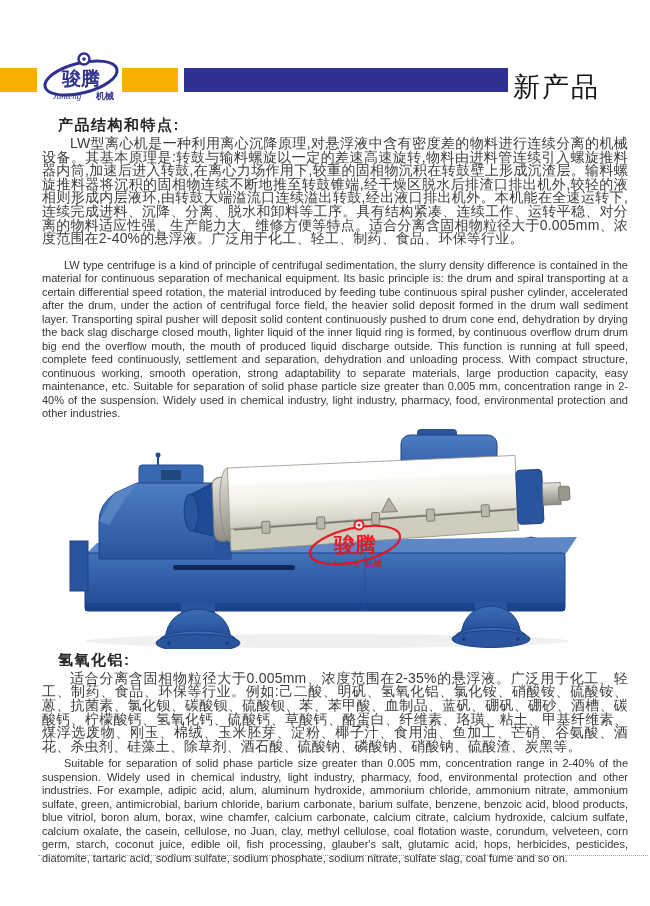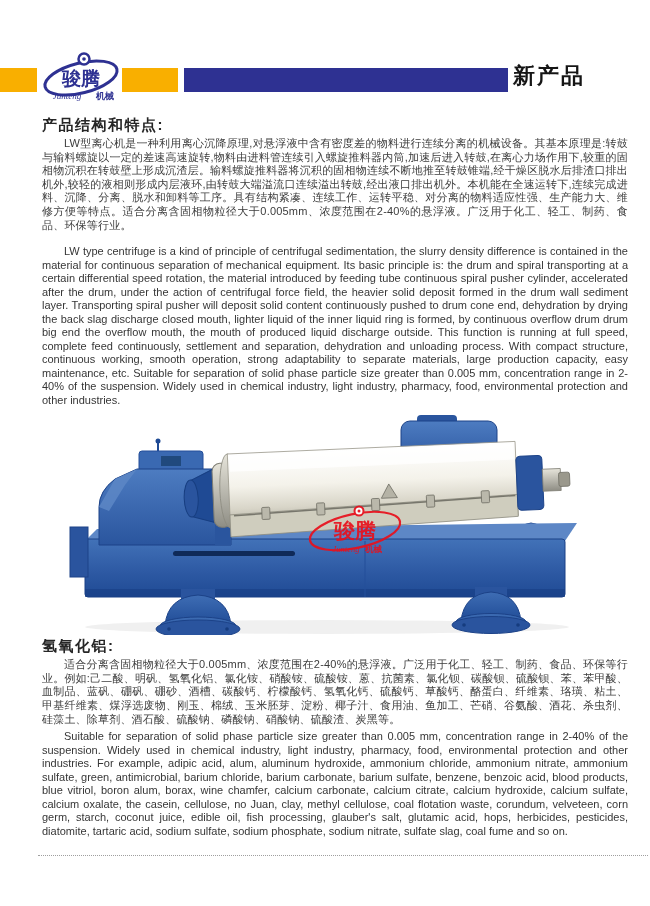--- a/index.html
+++ b/index.html
@@ -9,36 +9,36 @@
   }
 
   
   .header { position:relative; height:110px; }
   .hbar { position:absolute; top:68px; height:24px; }
   .hbar.y1 { left:0;   width:37px;  background:#F9AF00; }
   .hbar.y2 { left:122px; width:56px; background:#F9AF00; }
   .hbar.bl { left:184px; width:324px; background:#2E3192; }
   .logo { position:absolute; left:40px; top:52px; width:82px; height:58px; }
   .banner-title {
-    position:absolute; left:513px; top:61px;
-    font-size:22px; font-weight:bold; color:#151515; letter-spacing:2px;
+    position:absolute; left:513px; top:69px;
+    font-size:27px; font-weight:normal; color:#151515; letter-spacing:2px;
     font-family:"DejaVu Sans","Liberation Sans",sans-serif; white-space:nowrap;
   }
 
   
   .content { padding:0 22px 0 42px; }
   .sec-title {
     font-size:15px; font-weight:bold; color:#262626; letter-spacing:1.5px;
-    margin:6px 0 3px 0; line-height:18px;
+    margin:6px 0 3px 16px; line-height:18px;
   }
   .sec-title.second { margin-top:2px; }
   .para {
     text-align:justify; text-indent:2em; margin:0;
   }
-  .para.cn { font-size:11px; line-height:13.6px; letter-spacing:0.2px; color:#3c3c3c; }
+  .para.cn { font-size:14px; line-height:13.6px; letter-spacing:0.2px; color:#3c3c3c; }
   .para.en { font-size:11px; line-height:13.5px; color:#363636; margin-top:13px; }
   .para.en.second { margin-top:4px; }
 
   
   .figure { position:relative; margin:8px 0 0 23px; width:520px; height:220px; }
   .figure svg { display:block; }
 
   
   .bottom-rule {
     position:absolute; top:855px; left:38px; right:2px; height:0;
@@ -179,18 +179,18 @@
         <circle cx="294" cy="96" r="4.5" fill="#ffffff" stroke="#e8101c" stroke-width="2"></circle>
         <circle cx="294" cy="96" r="1.5" fill="#e8101c"></circle>
         <text x="290" y="123" text-anchor="middle" font-size="21" font-weight="bold" fill="#e8101c">骏腾</text>
         <text x="281" y="137" text-anchor="middle" font-size="8.5" font-style="italic" font-family="Liberation Serif, DejaVu Serif, serif" fill="#e8101c">Junteng</text>
         <text x="300" y="137" font-size="8.5" font-weight="bold" fill="#e8101c">机械</text>
       </g>
     </svg>
   </div>
 
   <div class="sec-title second">氢氧化铝:</div>
-  <p class="para cn">适合分离含固相物粒径大于0.005mm、浓度范围在2-40%的悬浮液。广泛用于化工、轻工、制药、食品、环保等行业。例如:己二酸、明矾、氢氧化铝、氯化铵、硝酸铵、硫酸铵、蒽、抗菌素、氯化钡、碳酸钡、硫酸钡、苯、苯甲酸、血制品、蓝矾、硼矾、硼砂、酒槽、碳酸钙、柠檬酸钙、氢氧化钙、硫酸钙、草酸钙、酪蛋白、纤维素、珞璜、粘土、甲基纤维素、煤浮选废物、刚玉、棉绒、玉米胚芽、淀粉、椰子汁、食用油、鱼加工、芒硝、谷氨酸、酒花、杀虫剂、硅藻土、除草剂、酒石酸、硫酸钠、磷酸钠、硝酸钠、硫酸渣、炭黑等。</p>
+  <p class="para cn">适合分离含固相物粒径大于0.005mm、浓度范围在2-35%的悬浮液。广泛用于化工、轻工、制药、食品、环保等行业。例如:己二酸、明矾、氢氧化铝、氯化铵、硝酸铵、硫酸铵、蒽、抗菌素、氯化钡、碳酸钡、硫酸钡、苯、苯甲酸、血制品、蓝矾、硼矾、硼砂、酒槽、碳酸钙、柠檬酸钙、氢氧化钙、硫酸钙、草酸钙、酪蛋白、纤维素、珞璜、粘土、甲基纤维素、煤浮选废物、刚玉、棉绒、玉米胚芽、淀粉、椰子汁、食用油、鱼加工、芒硝、谷氨酸、酒花、杀虫剂、硅藻土、除草剂、酒石酸、硫酸钠、磷酸钠、硝酸钠、硫酸渣、炭黑等。</p>
   <p class="para en second">Suitable for separation of solid phase particle size greater than 0.005 mm, concentration range in 2-40% of the suspension. Widely used in chemical industry, light industry, pharmacy, food, environmental protection and other industries. For example, adipic acid, alum, aluminum hydroxide, ammonium chloride, ammonium nitrate, ammonium sulfate, green, antimicrobial, barium chloride, barium carbonate, barium sulfate, benzene, benzoic acid, blood products, blue vitriol, boron alum, borax, wine chamfer, calcium carbonate, calcium citrate, calcium hydroxide, calcium sulfate, calcium oxalate, the casein, cellulose, no Juan, clay, methyl cellulose, coal flotation waste, corundum, velveteen, corn germ, starch, coconut juice, edible oil, fish processing, glauber's salt, glutamic acid, hops, herbicides, pesticides, diatomite, tartaric acid, sodium sulfate, sodium phosphate, sodium nitrate, sulfate slag, coal fume and so on.</p>
 
 </div>
 
 <div class="bottom-rule"></div>
 
 </body></html>

